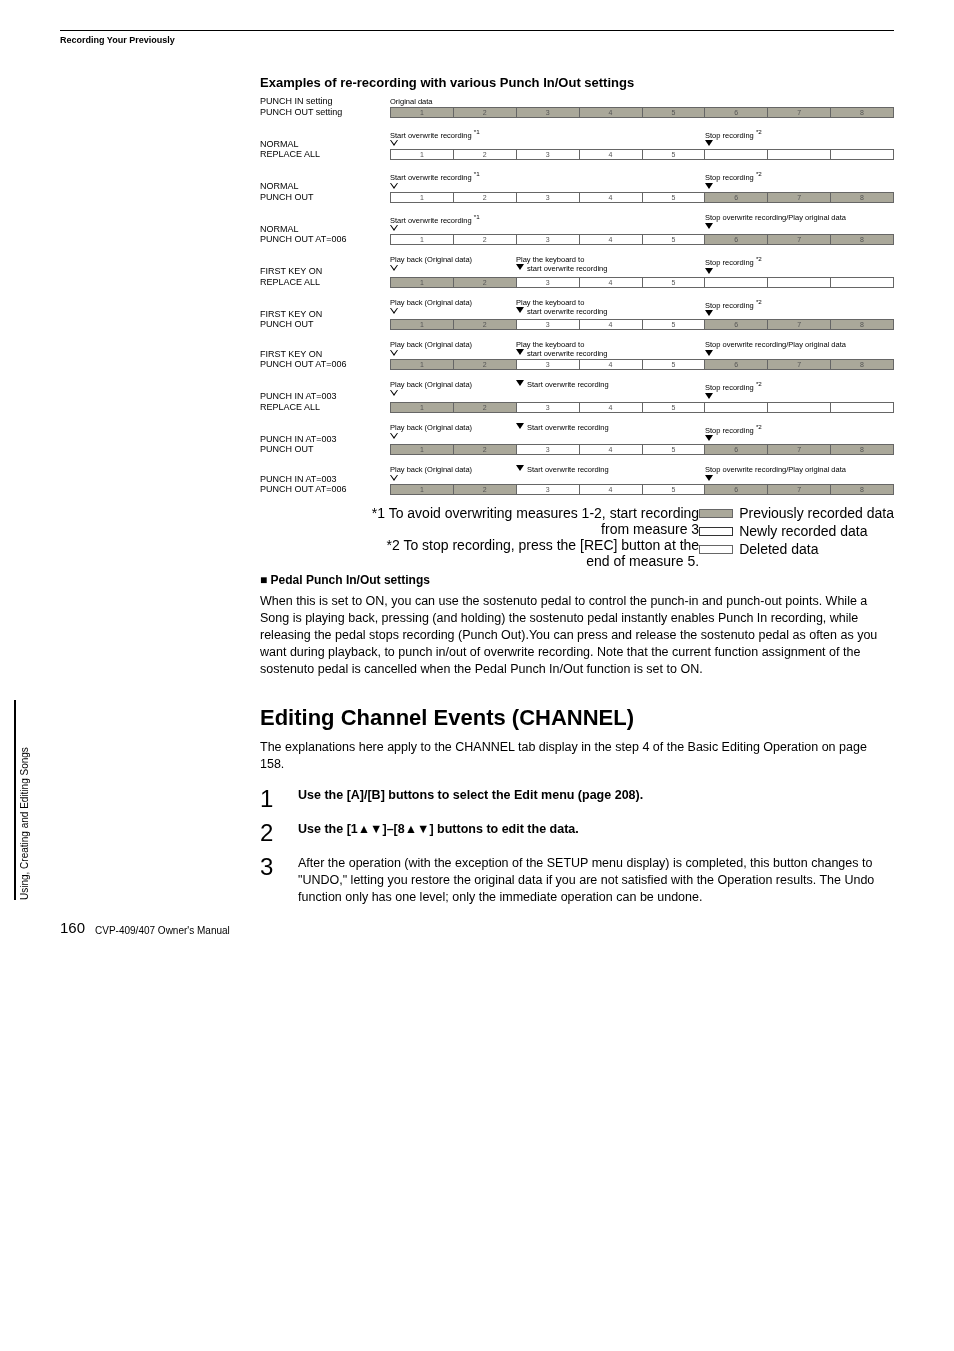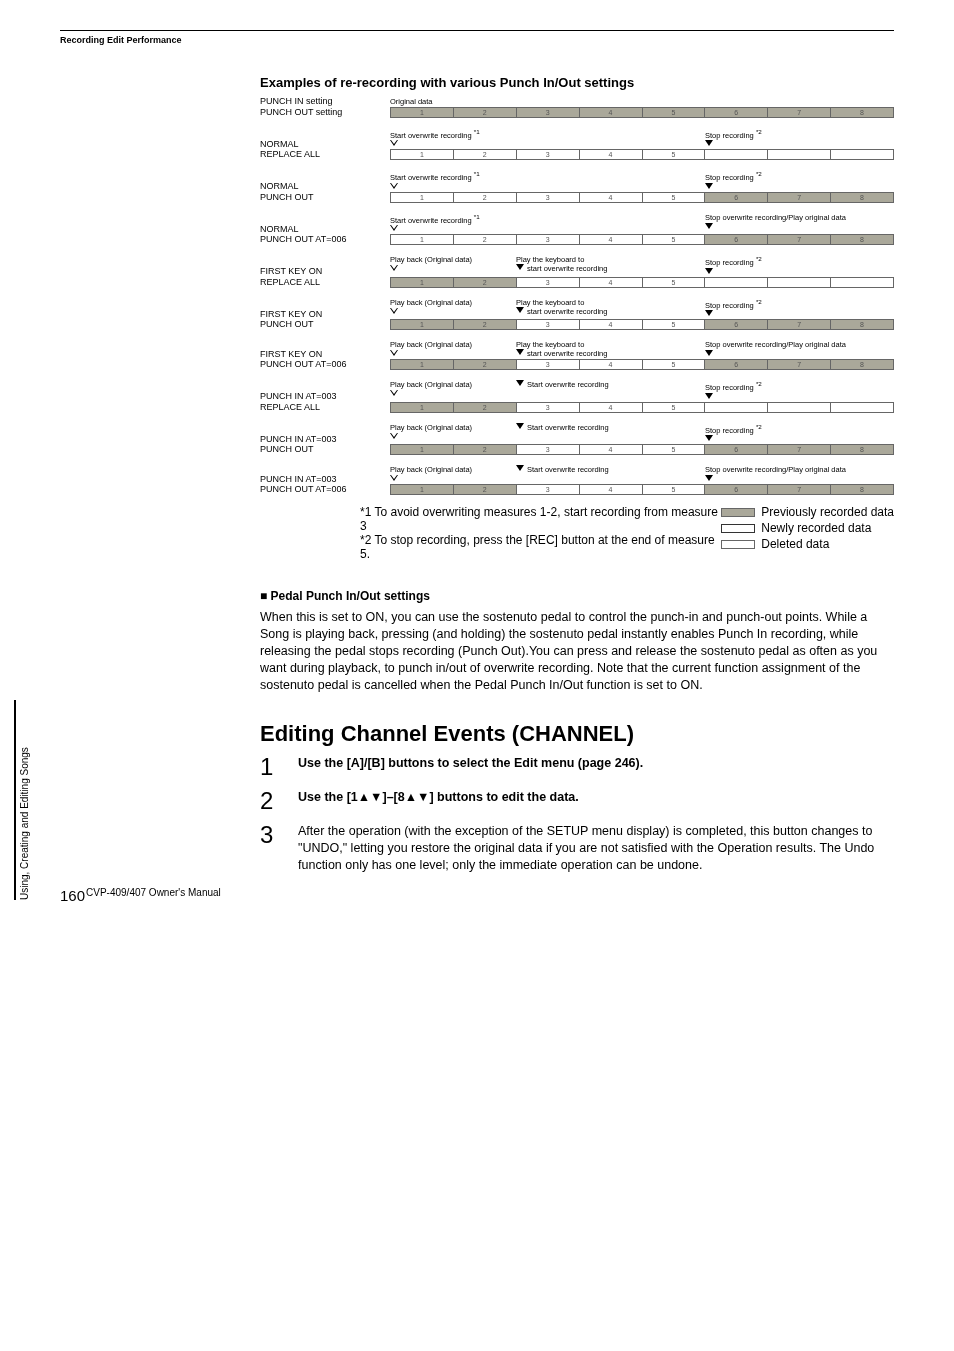--- a/index.html
+++ b/index.html
@@ -31,21 +31,21 @@
     margin-bottom: 6px;
   }
   .body-text {
     font-size: 12.5px;
     line-height: 1.35;
     margin-bottom: 14px;
   }
   
   .diagram {
     font-size: 8px;
-    margin-bottom: 28px;
+    margin-bottom: 4px;
   }
   .dia-row {
     display: flex;
     align-items: flex-end;
     margin-bottom: 10px;
   }
   .dia-label {
     width: 130px;
     font-size: 9px;
     line-height: 1.2;
@@ -104,23 +104,24 @@
     font-size: 7px;
     color: #555;
   }
   .bar-cell:last-child { border-right: none; }
   .bar-cell.prev { background: #aaa89a; }
   .bar-cell.new  { background: #fff; }
   .bar-cell.del  { background: #fff; }
   .legend {
     display: flex;
     justify-content: flex-end;
-    font-size: 12px;
+    font-size: 14px;
     margin-top: 6px;
     align-items: flex-start;
+    text-align: right;
   }
   .legend-left { flex: 1; padding-left: 100px; }
   .legend-right {}
   .legend-item {
     display: flex;
     align-items: center;
     gap: 6px;
     margin-bottom: 2px;
   }
   .legend-swatch {
@@ -182,30 +183,30 @@
     position: absolute;
     left: 14px;
     bottom: 0;
   }
   .footer {
     position: absolute;
     bottom: 20px;
     left: 60px;
     font-size: 10px;
     display: flex;
-    align-items: flex-start;
-    gap: 1px;
+    align-items: flex-end;
+    gap: 10px;
   }
   .footer .pnum { font-size: 15px; }
 </style>
 </head>
 <body>
 
 <div class="header-line"></div>
-<div class="header-text">Recording Edit Performance</div>
+<div class="header-text">Recording Your Previously</div>
 
 <div class="content">
 
   <div class="subhead">Examples of re-recording with various Punch In/Out settings</div>
 
   <div class="diagram">
 
     <div class="dia-row">
       <div class="dia-label">
         <span>PUNCH IN setting</span><br>
@@ -461,26 +462,27 @@
           </div>
       </div>
     </div>
 
   </div>
 
   <div class="section-head">■ Pedal Punch In/Out settings</div>
   <div class="body-text">When this is set to ON, you can use the sostenuto pedal to control the punch-in and punch-out points. While a Song is playing back, pressing (and holding) the sostenuto pedal instantly enables Punch In recording, while releasing the pedal stops recording (Punch Out).You can press and release the sostenuto pedal as often as you want during playback, to punch in/out of overwrite recording. Note that the current function assignment of the sostenuto pedal is cancelled when the Pedal Punch In/Out function is set to ON.</div>
 
   <h2 class="big">Editing Channel Events (CHANNEL)</h2>
+  <div class="body-text">The explanations here apply to the CHANNEL tab display in the step 4 of the Basic Editing Operation on page 158.</div>
 
   <div class="steps">
     <div class="step">
       <div class="step-num">1</div>
       <div class="step-body">
-        <div class="step-title">Use the [A]/[B] buttons to select the Edit menu (page 246).</div>
+        <div class="step-title">Use the [A]/[B] buttons to select the Edit menu (page 208).</div>
       </div>
     </div>
     <div class="step">
       <div class="step-num">2</div>
       <div class="step-body">
         <div class="step-title">Use the [1▲▼]–[8▲▼] buttons to edit the data.</div>
       </div>
     </div>
     <div class="step">
       <div class="step-num">3</div>

